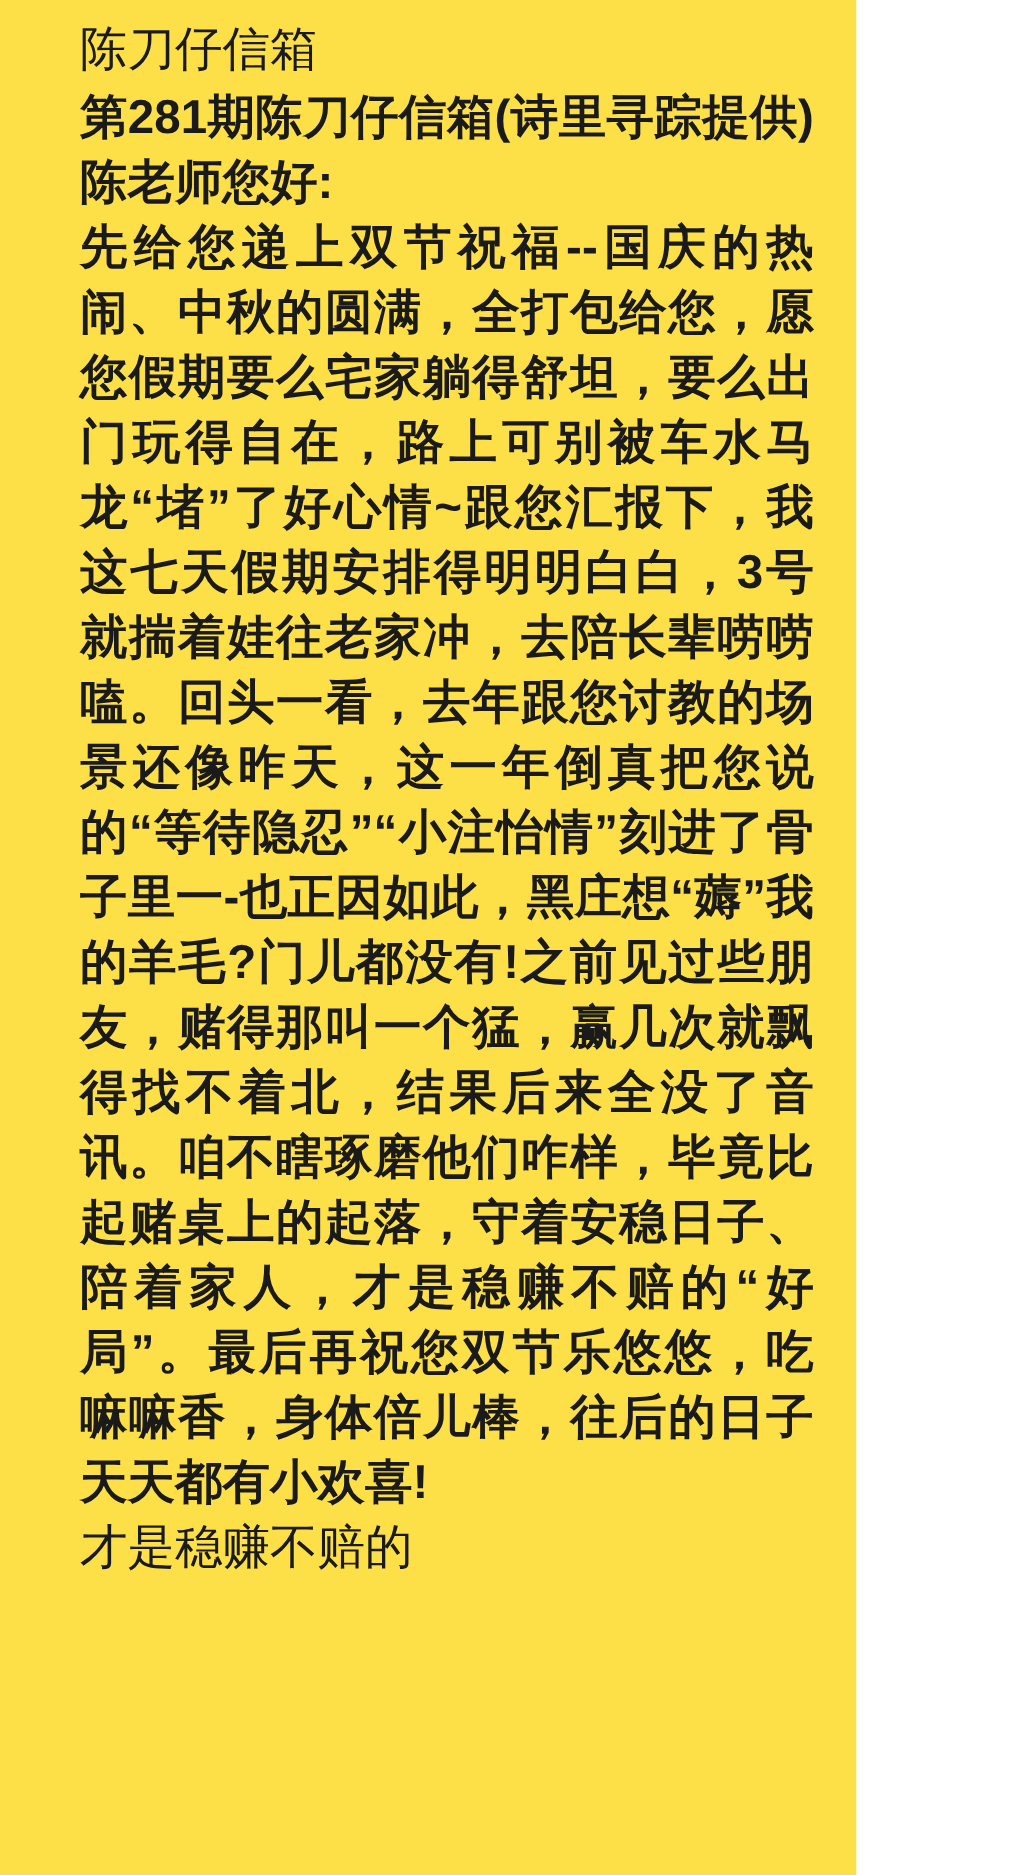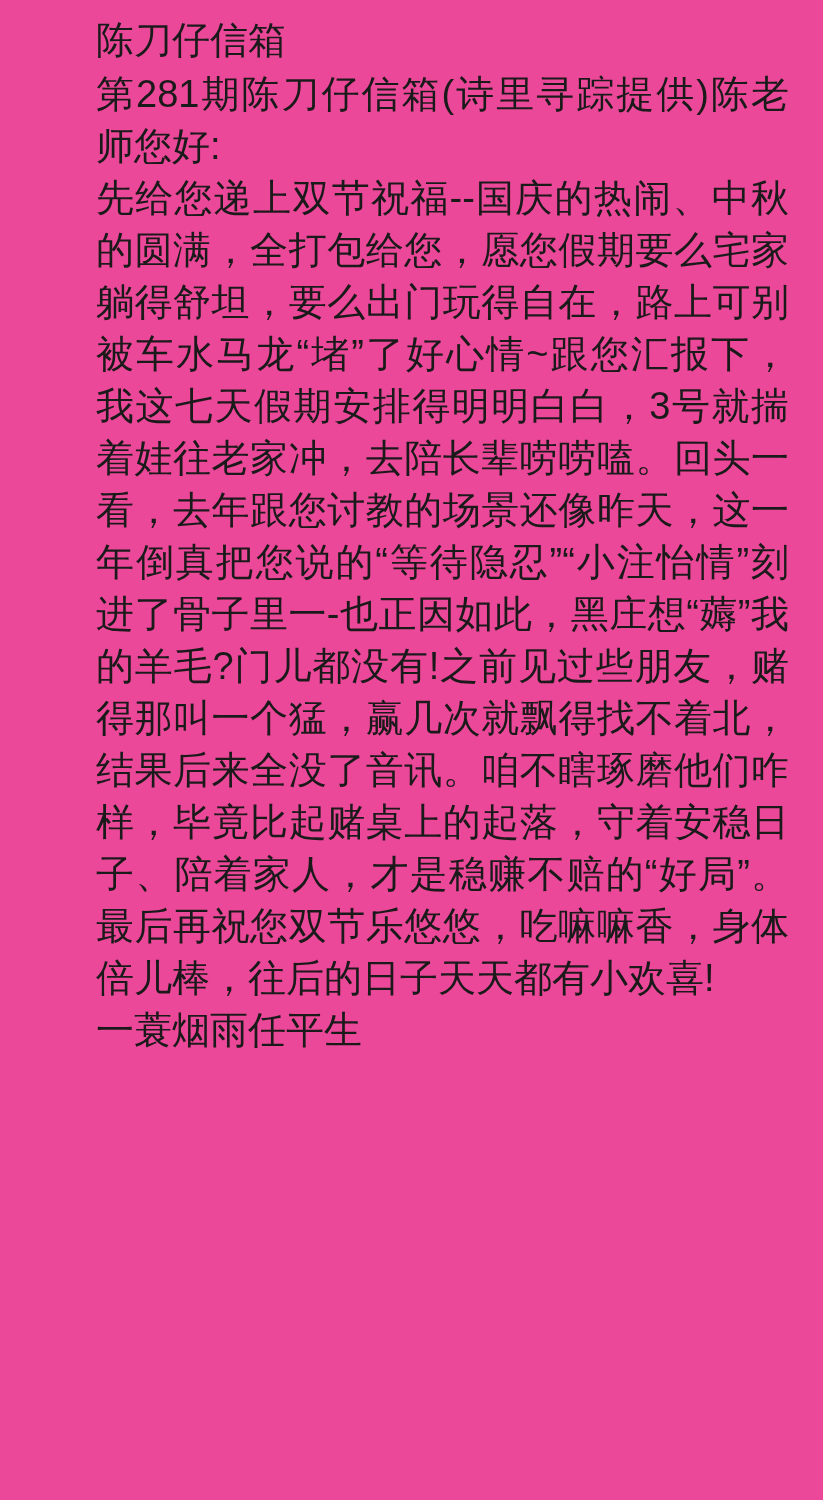--- a/index.html
+++ b/index.html
@@ -9,50 +9,50 @@
   }
   body {
     width: 825px;
     height: 1500px;
     font-family: "Liberation Sans", "DejaVu Sans", sans-serif;
     color: #1a1a1a;
     overflow: hidden;
   }
   .page {
     box-sizing: border-box;
-    width: 823px;
+    width: 685px;
     height: 1500px;
-    padding: 14px 34px 0 96px;
-    background: #ec4899;
+    padding: 14px 34px 0 64px;
+    background: #fde047;
   }
   .doc-title {
     font-size: 38px;
     line-height: 52px;
     font-weight: 400;
     margin: 0 0 2px 0;
     letter-spacing: 0px;
   }
   .para {
     font-size: 38px;
     line-height: 52px;
-    font-weight: 400;
+    font-weight: 700;
     margin: 0;
     text-align: justify;
     text-justify: inter-character;
     word-break: break-all;
     letter-spacing: 0px;
   }
   .section-heading {
     font-size: 38px;
     line-height: 52px;
     font-weight: 400;
     margin: 0;
   }
 </style>
 </head>
 <body>
 
 <div class="page">
   <h1 class="doc-title">陈刀仔信箱</h1>
   <p class="para">第281期陈刀仔信箱(诗里寻踪提供)陈老师您好:</p>
   <p class="para">先给您递上双节祝福--国庆的热闹、中秋的圆满，全打包给您，愿您假期要么宅家躺得舒坦，要么出门玩得自在，路上可别被车水马龙“堵”了好心情~跟您汇报下，我这七天假期安排得明明白白，3号就揣着娃往老家冲，去陪长辈唠唠嗑。回头一看，去年跟您讨教的场景还像昨天，这一年倒真把您说的“等待隐忍”“小注怡情”刻进了骨子里一-也正因如此，黑庄想“薅”我的羊毛?门儿都没有!之前见过些朋友，赌得那叫一个猛，赢几次就飘得找不着北，结果后来全没了音讯。咱不瞎琢磨他们咋样，毕竟比起赌桌上的起落，守着安稳日子、陪着家人，才是稳赚不赔的“好局”。最后再祝您双节乐悠悠，吃嘛嘛香，身体倍儿棒，往后的日子天天都有小欢喜!</p>
-  <p class="section-heading">一蓑烟雨任平生</p>
+  <p class="section-heading">才是稳赚不赔的</p>
 </div>
 
 </body></html>

